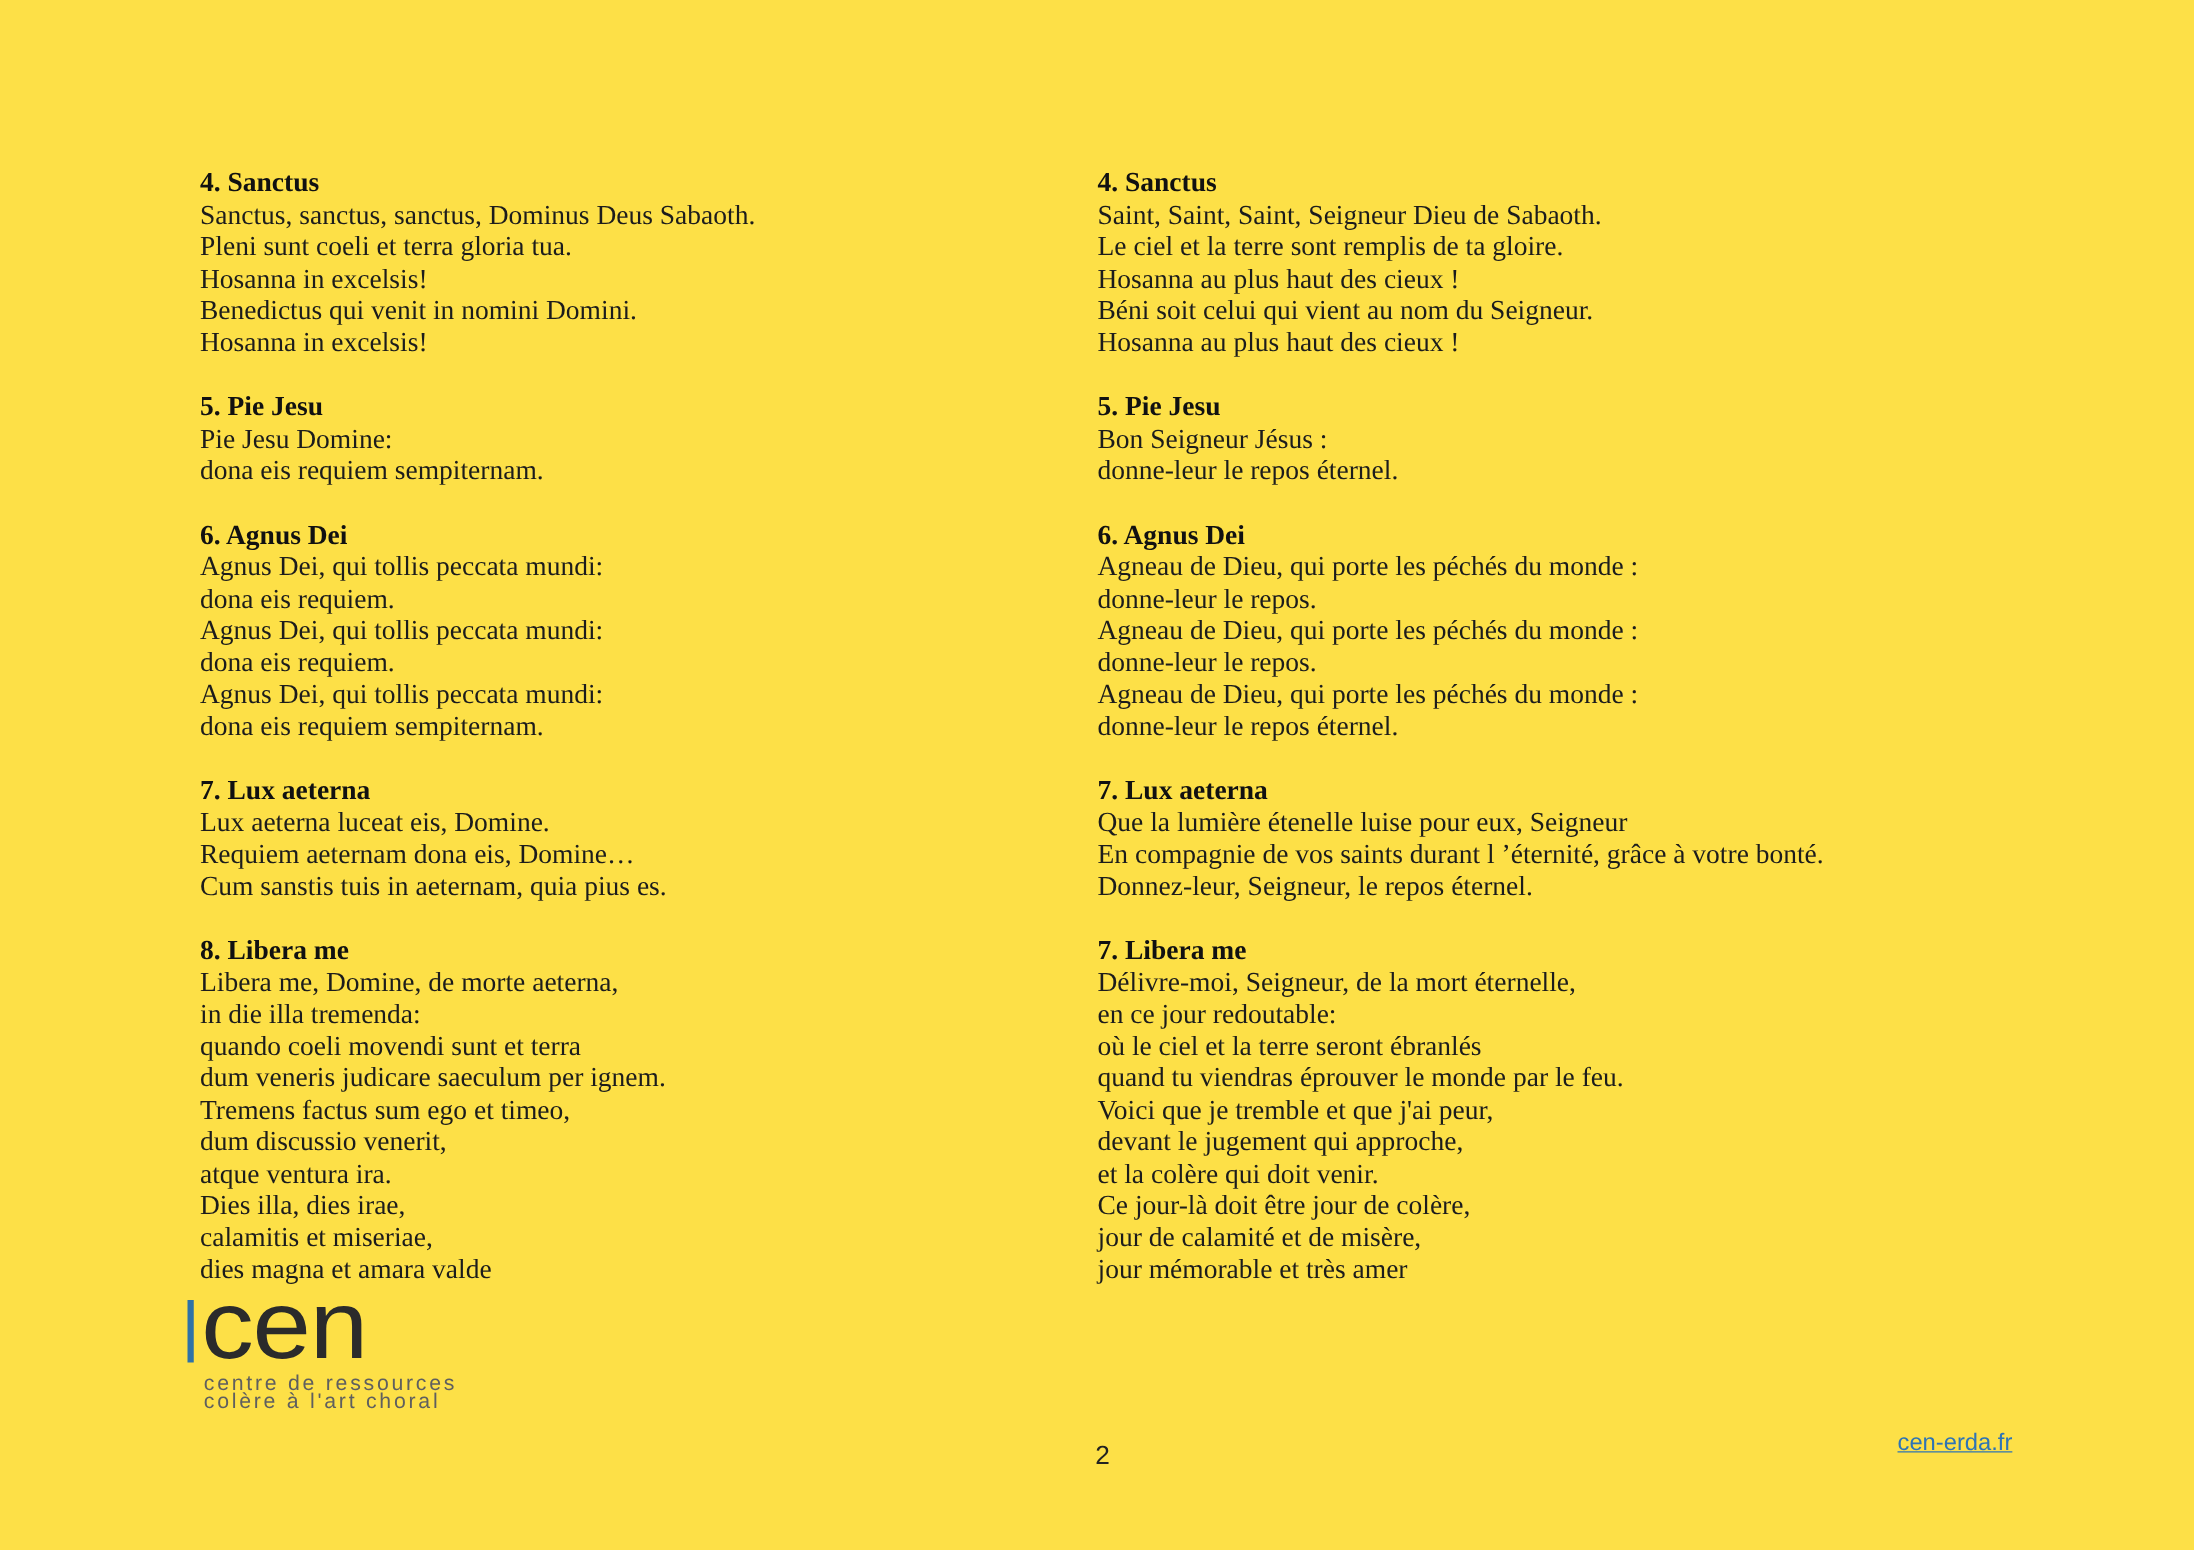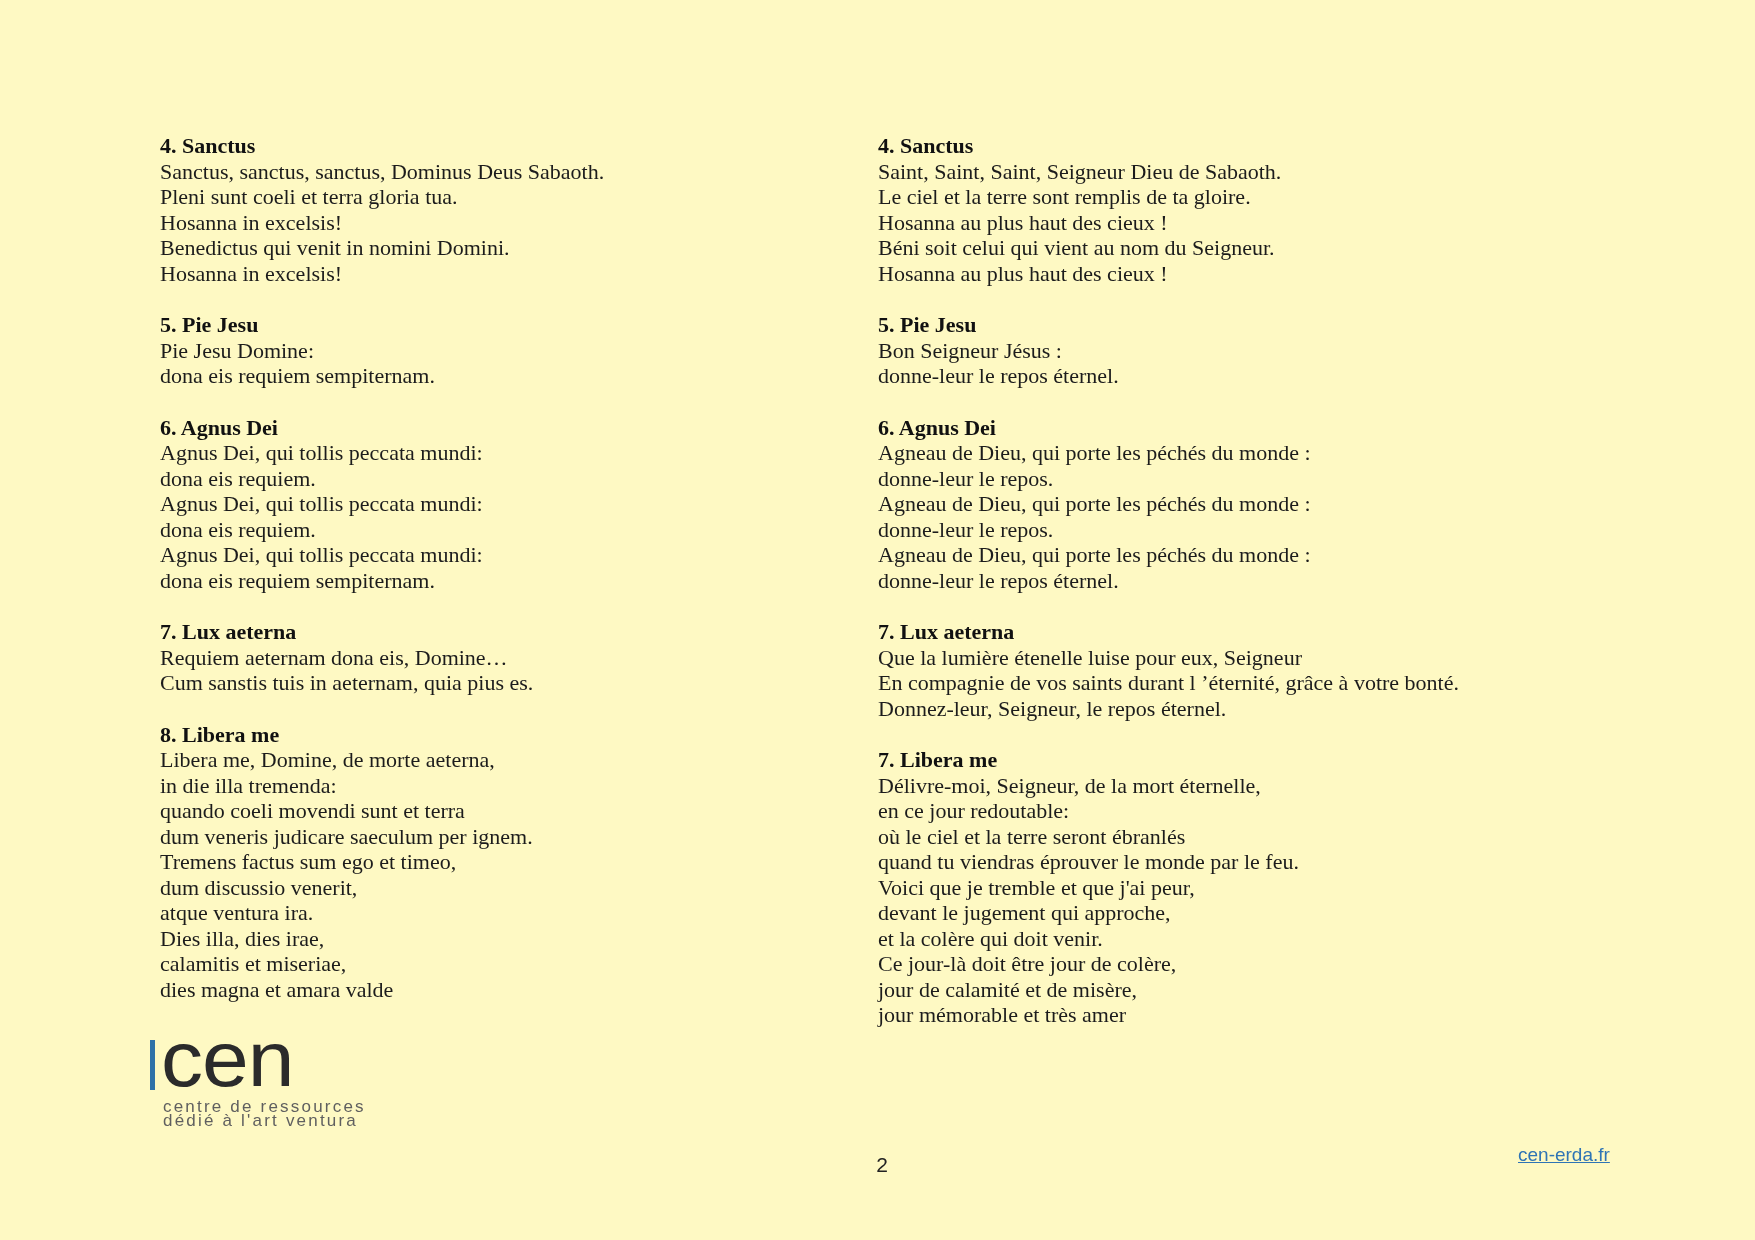--- a/index.html
+++ b/index.html
@@ -4,21 +4,21 @@
 <style>
   html, body {
     margin: 0;
     padding: 0;
     background: #ffffff;
   }
   .page {
     position: relative;
     width: 1755px;
     height: 1240px;
-    background: #fef9c3;
+    background: #fde047;
     overflow: hidden;
     font-family: "Liberation Serif", serif;
     color: #1c1c1c;
   }
   .text-column {
     position: absolute;
     top: 133px;
     white-space: nowrap;
   }
   .col-latin  { left: 160px; }
@@ -116,20 +116,21 @@
         <div class="section-title">6. Agnus Dei</div>
         <div class="text-line">Agnus Dei, qui tollis peccata mundi:</div>
         <div class="text-line">dona eis requiem.</div>
         <div class="text-line">Agnus Dei, qui tollis peccata mundi:</div>
         <div class="text-line">dona eis requiem.</div>
         <div class="text-line">Agnus Dei, qui tollis peccata mundi:</div>
         <div class="text-line">dona eis requiem sempiternam.</div>
       </div>
       <div class="section">
         <div class="section-title">7. Lux aeterna</div>
+        <div class="text-line">Lux aeterna luceat eis, Domine.</div>
         <div class="text-line">Requiem aeternam dona eis, Domine…</div>
         <div class="text-line">Cum sanstis tuis in aeternam, quia pius es.</div>
       </div>
       <div class="section">
         <div class="section-title">8. Libera me</div>
         <div class="text-line">Libera me, Domine, de morte aeterna,</div>
         <div class="text-line">in die illa tremenda:</div>
         <div class="text-line">quando coeli movendi sunt et terra</div>
         <div class="text-line">dum veneris judicare saeculum per ignem.</div>
         <div class="text-line">Tremens factus sum ego et timeo,</div>
@@ -185,21 +186,21 @@
       </div>
     </div>
 
   <div class="logo">
     <div class="logo-row">
       <div class="logo-bar"></div>
       <div class="logo-word">cen</div>
     </div>
     <div class="logo-tagline">
       <div>centre de ressources</div>
-      <div>dédié à l'art ventura</div>
+      <div>colère à l'art choral</div>
     </div>
   </div>
 
   <a class="site-link">cen-erda.fr</a>
 
   <div class="page-number">2</div>
 
 </div>
 
 </body></html>

